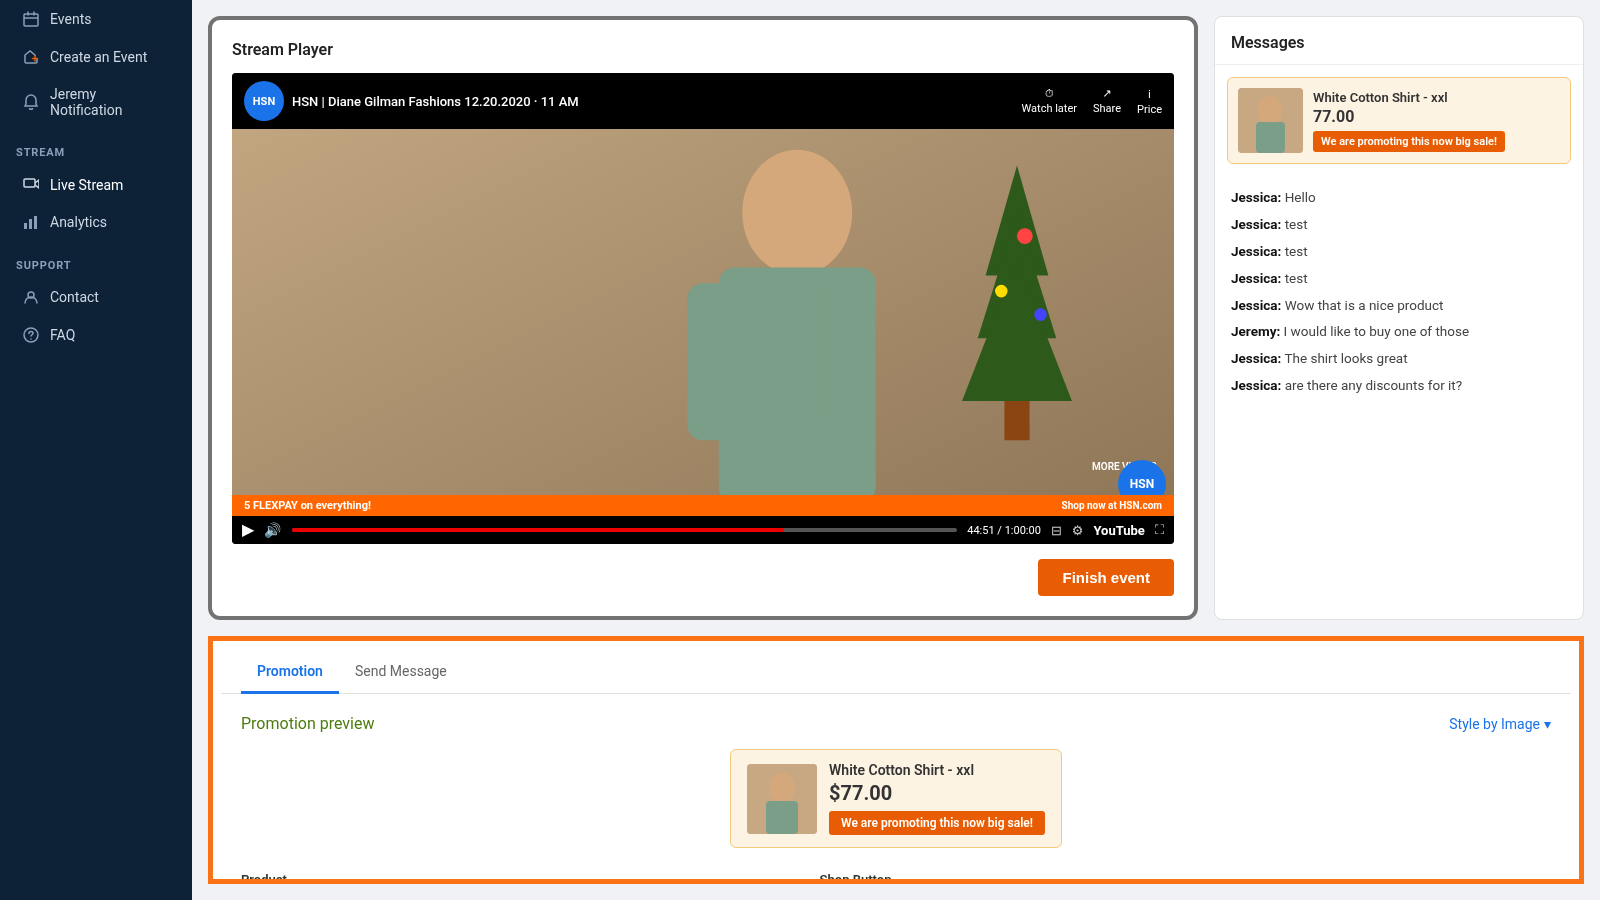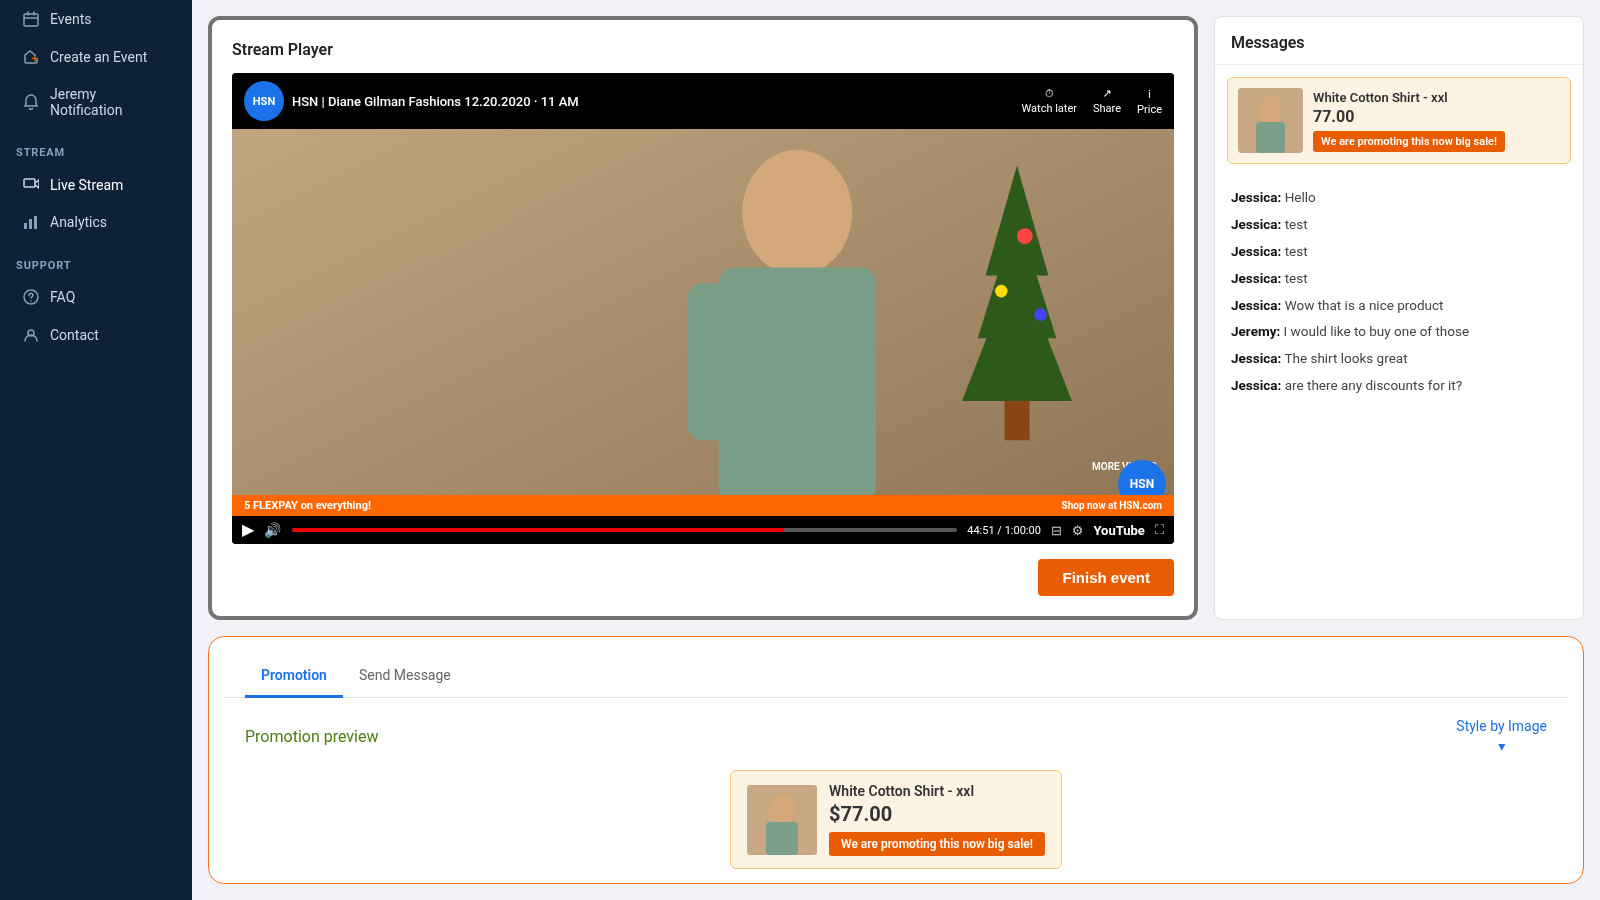--- a/index.html
+++ b/index.html
@@ -338,23 +338,23 @@
       line-height: 1.4;
     }
     .chat-msg .sender {
       font-weight: 700;
       color: #111;
     }
 
     
     #bottom-card {
       background: #fff;
-      border-radius: 16px;
-      border: 1px solid #f97316;
-      padding: 16px;
+      border-radius: 0;
+      border: 5px solid #f97316;
+      padding: 8px;
       overflow: hidden;
     }
     #tabs-bar {
       display: flex;
       border-bottom: 1px solid #e0e0e0;
       padding: 0 20px;
     }
     .tab-item {
       padding: 14px 16px 12px;
       font-size: 14px;
@@ -382,21 +382,20 @@
       font-weight: 400;
       color: #4d7c0f;
     }
     #style-by-image {
       color: #1a73e8;
       font-size: 14px;
       cursor: pointer;
       display: flex;
       align-items: center;
       gap: 4px;
-      flex-direction: column;
     }
     #promo-preview-banner {
       display: flex;
       justify-content: center;
       margin-bottom: 24px;
     }
     #preview-banner-inner {
       background: #fdf3e3;
       border: 1px solid #f5c97a;
       border-radius: 6px;
@@ -526,36 +525,36 @@
       </svg>
     </span>
     <span>Analytics</span>
   </div>
 
   <div class="sidebar-section-label">SUPPORT</div>
 
   <div class="sidebar-item">
     <span class="sidebar-icon">
       <svg width="16" height="16" viewBox="0 0 16 16" fill="none">
+        <circle cx="8" cy="6" r="3" stroke="#8aa0b8" stroke-width="1.5" fill="none"></circle>
+        <path d="M2 14c0-3.3 2.7-6 6-6s6 2.7 6 6" stroke="#8aa0b8" stroke-width="1.5" stroke-linecap="round" fill="none"></path>
+      </svg>
+    </span>
+    <span>Contact</span>
+  </div>
+
+  <div class="sidebar-item">
+    <span class="sidebar-icon">
+      <svg width="16" height="16" viewBox="0 0 16 16" fill="none">
         <circle cx="8" cy="8" r="7" stroke="#8aa0b8" stroke-width="1.5" fill="none"></circle>
         <path d="M6 6.5a2 2 0 114 0c0 1-2 1.5-2 2.5" stroke="#8aa0b8" stroke-width="1.5" stroke-linecap="round" fill="none"></path>
         <circle cx="8" cy="12" r="0.8" fill="#8aa0b8"></circle>
       </svg>
     </span>
     <span>FAQ</span>
-  </div>
-
-  <div class="sidebar-item">
-    <span class="sidebar-icon">
-      <svg width="16" height="16" viewBox="0 0 16 16" fill="none">
-        <circle cx="8" cy="6" r="3" stroke="#8aa0b8" stroke-width="1.5" fill="none"></circle>
-        <path d="M2 14c0-3.3 2.7-6 6-6s6 2.7 6 6" stroke="#8aa0b8" stroke-width="1.5" stroke-linecap="round" fill="none"></path>
-      </svg>
-    </span>
-    <span>Contact</span>
   </div>
 </nav>
 
 <main id="main">
 
   <div id="top-row">
 
     <div id="player-card">
       <div id="player-card-title">Stream Player</div>
 

